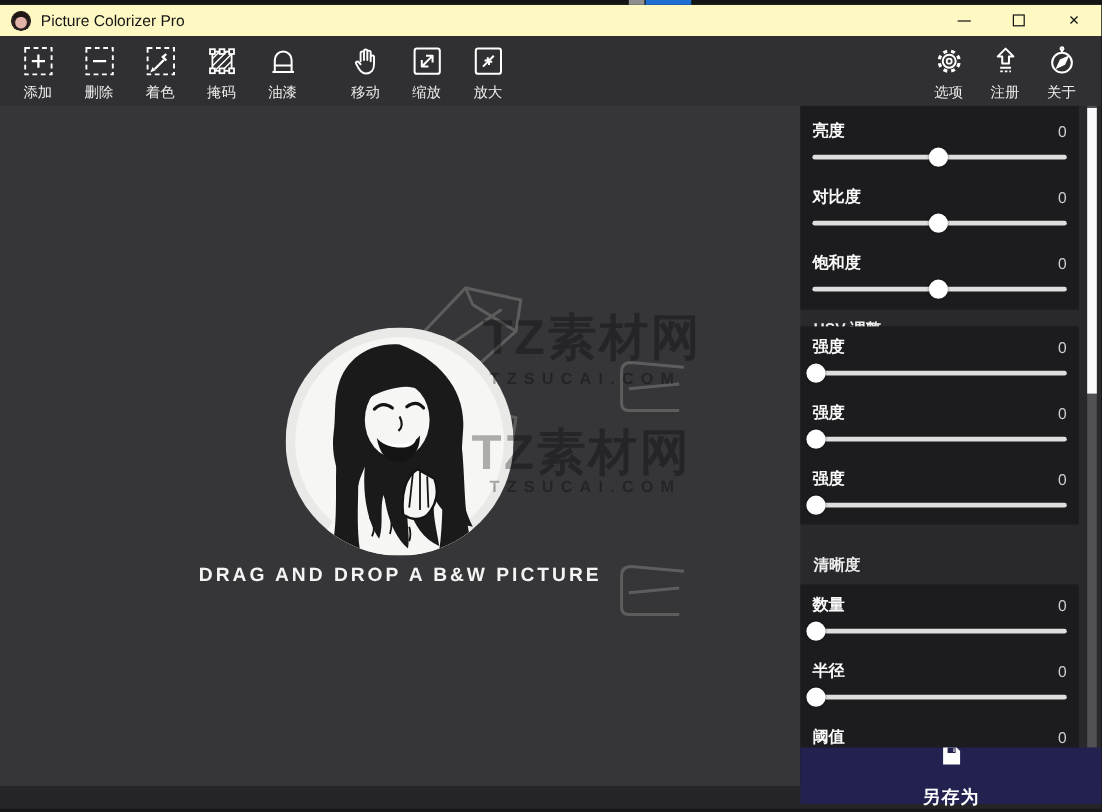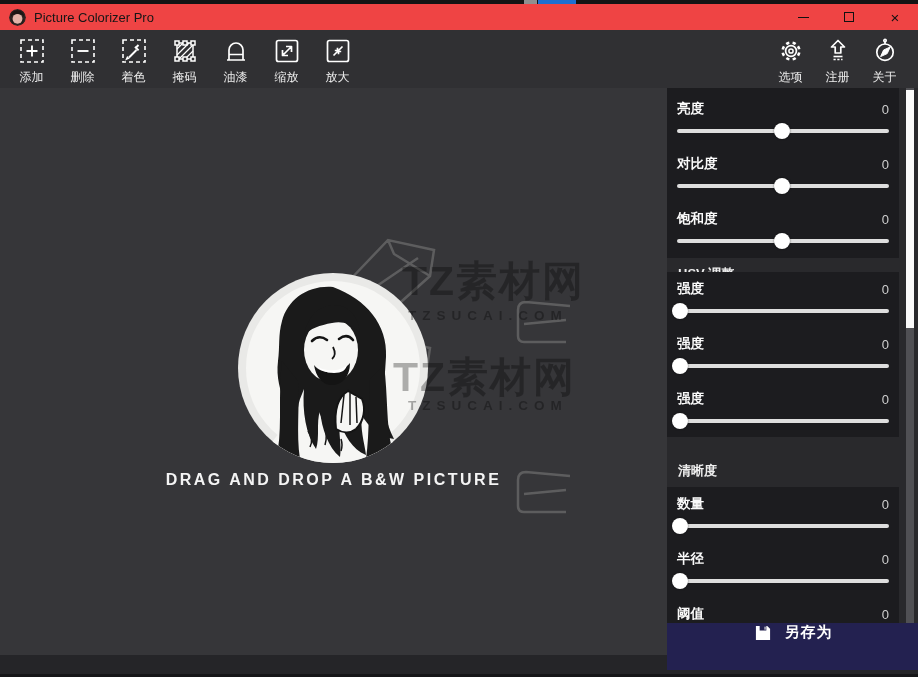--- a/index.html
+++ b/index.html
@@ -6,21 +6,21 @@
   html,body { background:#000; }
   body { font-family:"Liberation Sans", sans-serif; }
   .app { position:relative; width:918px; height:677px; overflow:hidden; background:#363639; }
 
   
   .top-strip { position:absolute; left:0; top:0; width:918px; height:4px; background:#141414; z-index:6; }
   .chip-gray { position:absolute; left:524px; top:0; width:13px; height:4px; background:#8f8f8f; }
   .chip-blue { position:absolute; left:538px; top:0; width:38px; height:4px; background:#1d6fd1; }
 
   
-  .titlebar { position:absolute; left:0; top:4px; width:918px; height:26px; background:#ef4444; display:flex; align-items:center; z-index:5; }
+  .titlebar { position:absolute; left:0; top:4px; width:918px; height:26px; background:#fef9c3; display:flex; align-items:center; z-index:5; }
   .titlebar .avatar { width:17px; height:17px; margin-left:9px; border-radius:50%; overflow:hidden; flex:0 0 auto; }
   .title-text { margin-left:8px; font-size:13px; color:#161616; }
   .win-controls { margin-left:auto; display:flex; height:100%; }
   .win-btn { width:46px; height:100%; display:flex; align-items:center; justify-content:center; cursor:default; }
   .glyph-min { width:11px; height:0; border-top:1.4px solid #111; }
   .glyph-max { width:10px; height:10px; border:1.3px solid #111; }
   .glyph-close { font-size:15px; color:#111; line-height:1; }
 
   
   .toolbar { position:absolute; left:0; top:30px; width:918px; height:58px; background:#303033; display:flex; align-items:flex-start; padding:7px 6px 0 6px; z-index:4; }
@@ -57,21 +57,21 @@
   .track-wrap { position:relative; height:18px; margin-top:5px; }
   .track { position:absolute; left:0; right:0; top:7px; height:4px; background:#dedede; border-radius:2px; }
   .thumb { position:absolute; top:1px; width:16px; height:16px; border-radius:50%; background:#ffffff; box-shadow:0 0 2px rgba(0,0,0,.6); transform:translateX(-50%); left:0; }
 
   
   .scrollbar { position:absolute; left:239px; top:0; width:8px; height:535px; background:#505054; }
   .scroll-thumb { position:absolute; left:0; top:2px; width:8px; height:238px; background:#fafafa; }
 
   
   .bottom-strip { position:absolute; left:0; top:655px; width:918px; height:22px; background:#252528; border-bottom:3px solid #161618; z-index:2; }
-  .save-btn { position:absolute; left:667px; top:623px; width:251px; height:47px; background:#232150; border:none; display:flex; justify-content:center; gap:12px; cursor:pointer; z-index:3; }
+  .save-btn { position:absolute; left:667px; top:623px; width:251px; height:47px; background:#232150; border:none; display:flex; justify-content:center; gap:12px; cursor:pointer; z-index:3;flex-direction:column; }
   .save-btn .s-lab { font-size:15px; font-weight:700; color:#ffffff; letter-spacing:1px; }
 </style>
 </head>
 <body>
 
 <div class="app">
 
   <div class="top-strip">
     <div class="chip-gray"></div>
     <div class="chip-blue"></div>
@@ -153,20 +153,28 @@
       <span>
           <svg viewBox="0 0 28 28" fill="none" stroke="#fff" stroke-width="1.7">
         <path d="M7 23V13a7 7 0 0 1 14 0v10"></path>
             <path d="M7 17.5h14M5 23h18"></path>
           </svg>
         </span>
       <span class="tlabel">油漆</span>
     </div>
 
 
+    <div class="tool push">
+      <span>
+          <svg viewBox="0 0 28 28" fill="none" stroke="#fff" stroke-width="1.6" stroke-linecap="round" stroke-linejoin="round">
+        <path d="M9.5 14V7.2a1.4 1.4 0 0 1 2.8 0V13 M12.3 12.5V5.6a1.4 1.4 0 0 1 2.8 0V13 M15.1 12.8V6.6a1.4 1.4 0 0 1 2.8 0V14 M17.9 14v-3.4a1.4 1.4 0 0 1 2.8 0v5.8c0 4.8-2.4 7.8-6.4 7.8-3.4 0-5-1.8-6.6-4.6l-2-3.6c-.6-1.1.9-2.3 1.9-1.4l1.9 1.9"></path>
+          </svg>
+        </span>
+      <span class="tlabel">移动</span>
+    </div>
 
     <div class="tool">
       <span>
           <svg viewBox="0 0 28 28" fill="none" stroke="#fff" stroke-width="1.7" stroke-linejoin="round">
         <rect x="3.5" y="3.5" width="21" height="21" rx="2"></rect>
         <path d="M10 18l8-8 M13 9.5h5.5V15 M15 18.5H9.5V13"></path>
           </svg>
         </span>
       <span class="tlabel">缩放</span>
     </div>

